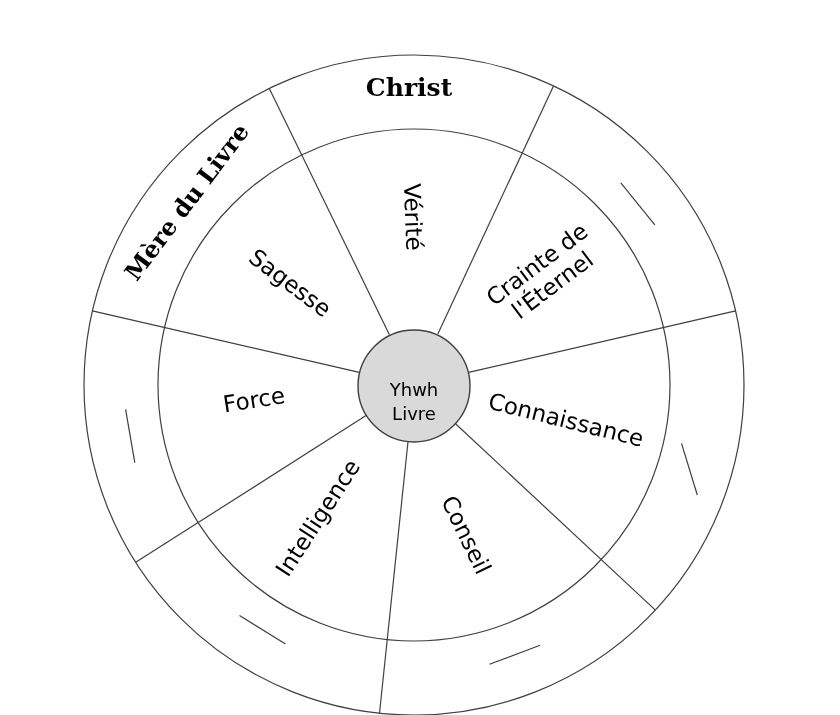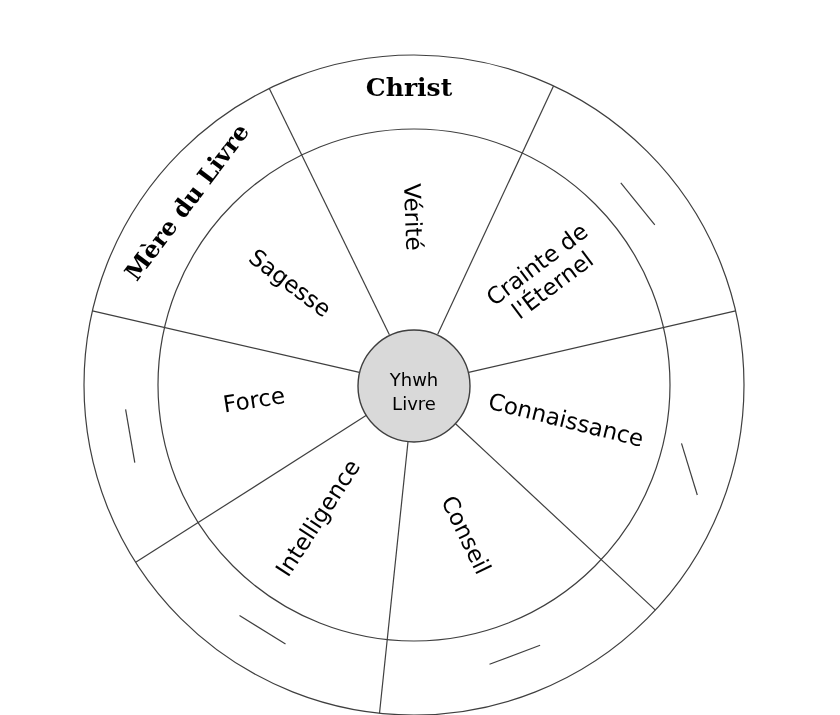--- a/index.html
+++ b/index.html
@@ -48,21 +48,21 @@
   
   .pos-christ        { left: 409px; top: 64px;  transform: translate(-50%,-50%); font-size: 25px; }
   .pos-mere          { left: 187px; top: 178px; transform: translate(-50%,-50%) rotate(-53deg); }
   .pos-verite        { left: 413px; top: 193px; transform: translate(-50%,-50%) rotate(88deg); }
   .pos-crainte       { left: 545px; top: 251px; transform: translate(-50%,-50%) rotate(-37deg); }
   .pos-connaissance  { left: 566px; top: 396px; transform: translate(-50%,-50%) rotate(14deg); }
   .pos-conseil       { left: 466px; top: 511px; transform: translate(-50%,-50%) rotate(64deg); }
   .pos-intelligence  { left: 318px; top: 494px; transform: translate(-50%,-50%) rotate(-57deg); }
   .pos-force         { left: 254px; top: 376px; transform: translate(-50%,-50%) rotate(-9deg); }
   .pos-sagesse       { left: 290px; top: 259px; transform: translate(-50%,-50%) rotate(37deg); }
-  .pos-center        { left: 414px; top: 368px; transform: translate(-50%,-50%); }
+  .pos-center        { left: 414px; top: 378px; transform: translate(-50%,-50%); }
 </style>
 </head>
 <body>
 
 <div class="canvas">
 
   <svg width="840" height="715" viewBox="0 0 840 715">
     <g fill="none" stroke="#3f3f3f" stroke-width="1.2">
 
       <circle cx="414" cy="361" r="330"></circle>

